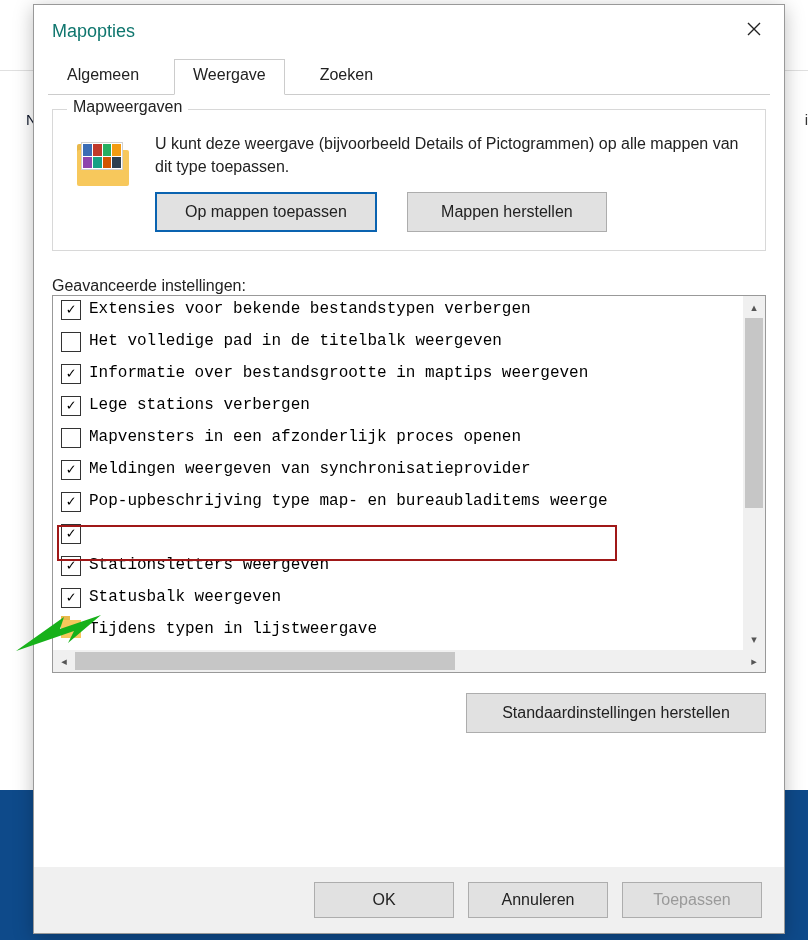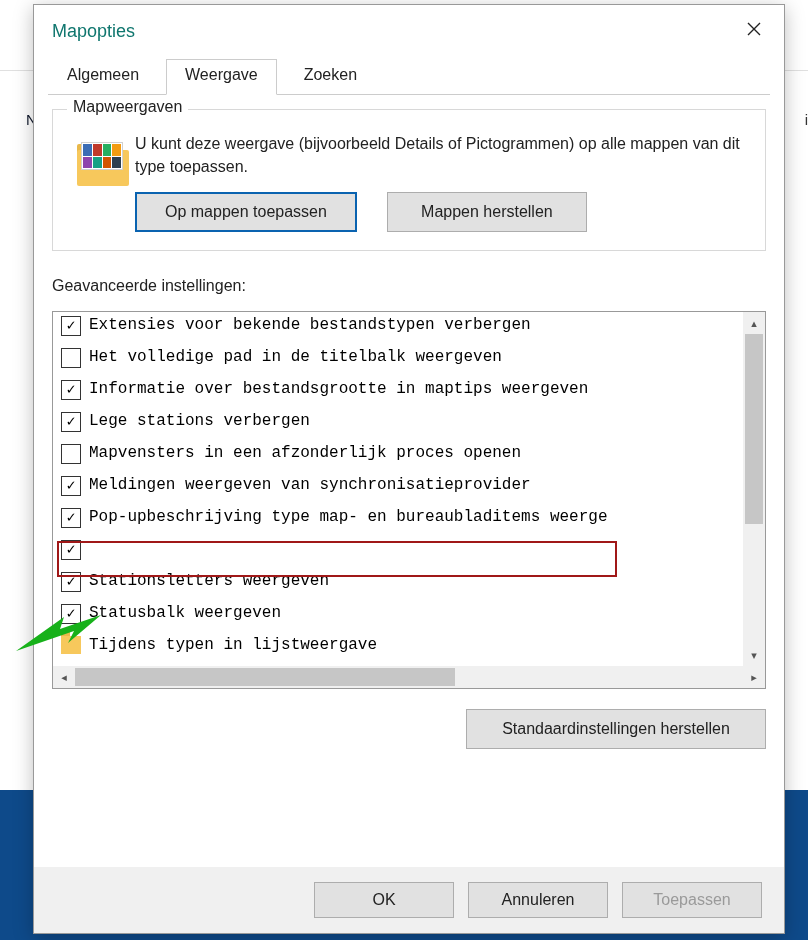--- a/index.html
+++ b/index.html
@@ -41,21 +41,21 @@
     width:44px; height:36px;
     display:flex; align-items:center; justify-content:center;
     font-size:20px; color:#222; cursor:pointer;
   }
 
   .tabs {
     height:38px;
     display:flex;
     align-items:flex-end;
     padding-left:14px;
-    gap:8px;
+    gap:16px;
     position:relative;
   }
   .tabs::after{
     content:""; position:absolute; left:14px; right:14px; bottom:0;
     height:1px; background:#ccc; z-index:0;
   }
   .tab {
     height:36px; padding: 6px 18px 0 18px;
     font-size:16px; color:#222;
     border:1px solid transparent;
@@ -76,21 +76,21 @@
     position:relative;
     padding: 22px 18px 18px 18px;
     margin-bottom: 26px;
   }
   .groupbox-legend {
     position:absolute; top:-12px; left:14px;
     background:#fff; padding:0 6px;
     font-size:16px; color:#222;
   }
   .folderview-row {
-    display:flex; align-items:flex-start;
+    display:flex; gap:20px; align-items:flex-start;
   }
   .folder-icon {
     width:64px; height:56px; flex:0 0 64px;
     position:relative;
   }
   .folder-icon .folder-back{
     position:absolute; left:6px; top:18px; width:52px; height:36px;
     background:#f7c85c; border-radius:2px;
   }
   .folder-icon .folder-tab{
@@ -118,21 +118,21 @@
   .win-btn {
     height:40px; padding:0 28px;
     background:#e1e1e1; border:1px solid #adadad;
     font-size:16px; color:#222; cursor:pointer;
     display:flex; align-items:center; justify-content:center;
     min-width:200px;
   }
   .win-btn.primary-outline { border:2px solid #0a63b0; background:#e1e1e1; }
   .win-btn.disabled { color:#9a9a9a; }
 
-  .adv-label { font-size:16px; margin-bottom:16px; color:#222; }
+  .adv-label { font-size:16px; margin-bottom:0; color:#222; }
   .advanced-box {
     border:1px solid #999;
     height:378px;
     position:relative;
     overflow:hidden;
   }
   .advanced-list {
     position:absolute; left:0; top:0; right:22px; bottom:22px;
     overflow:hidden; padding:4px 0 0 8px;
   }

